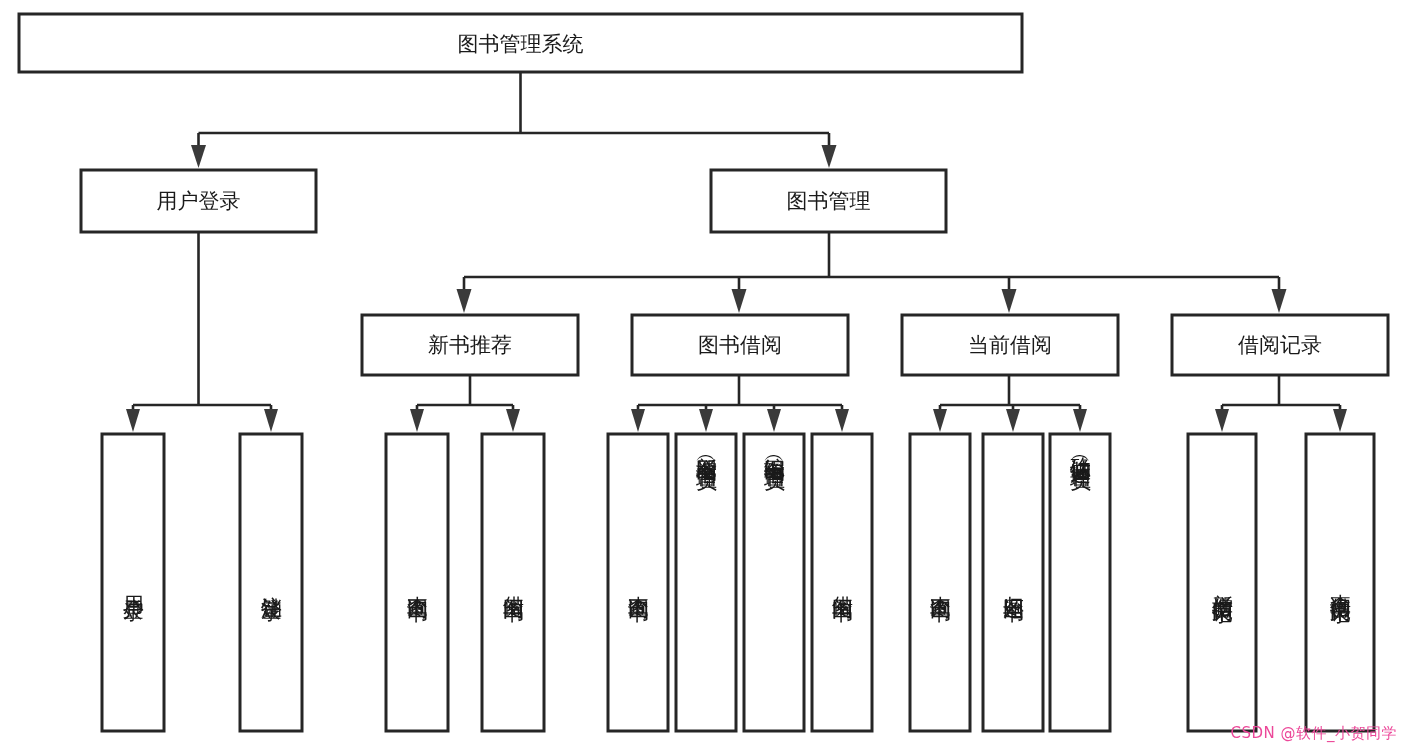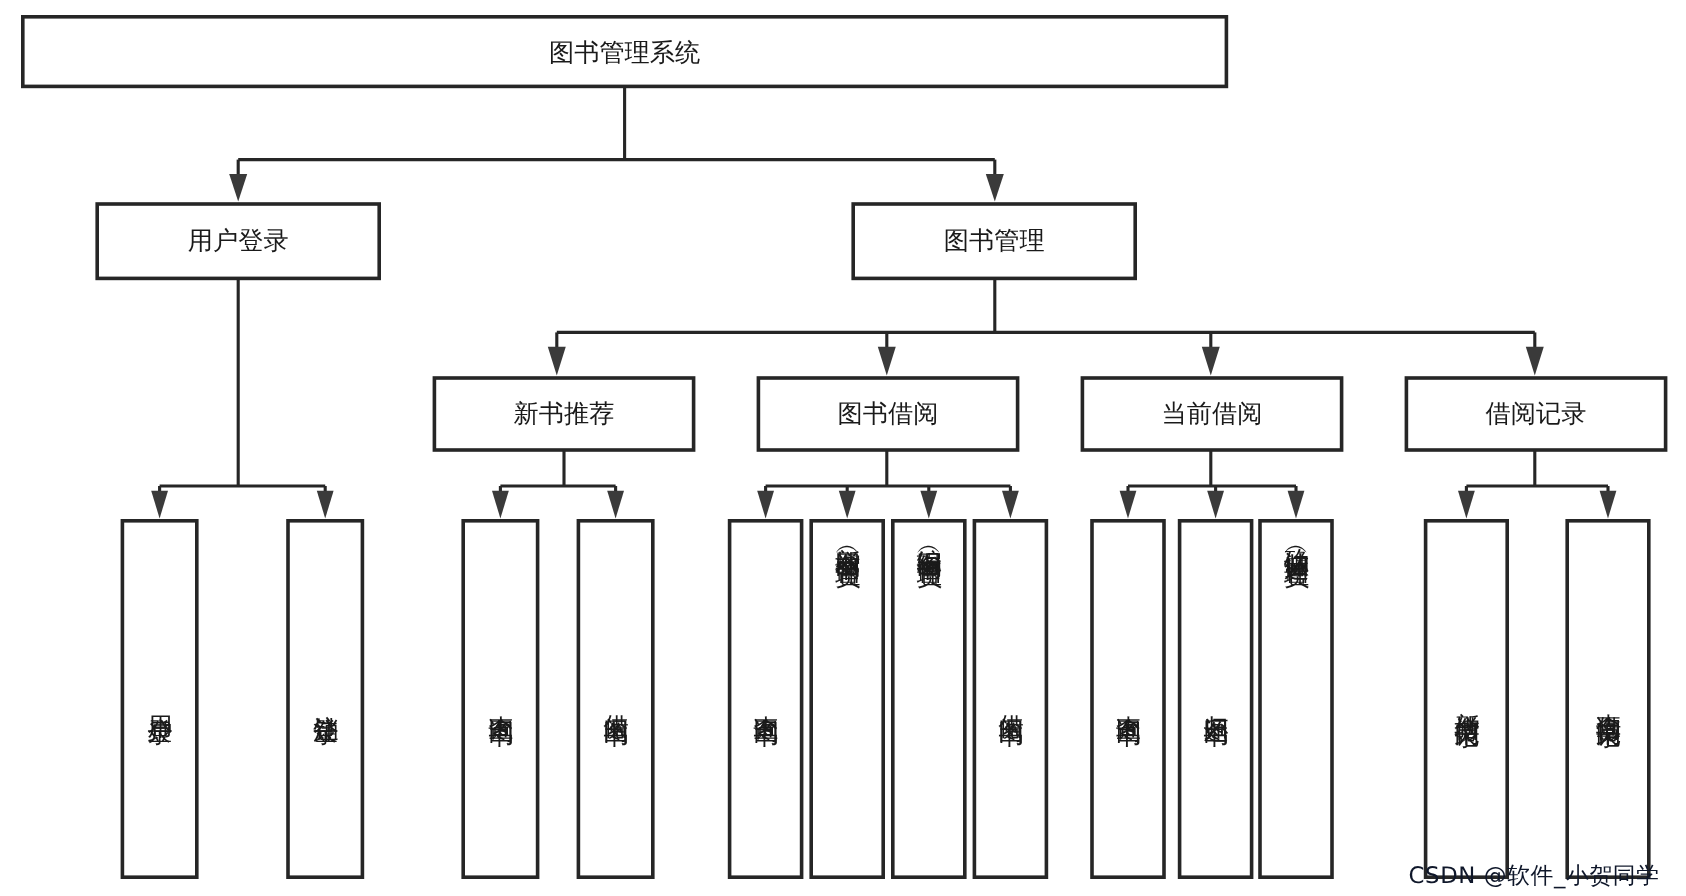--- a/index.html
+++ b/index.html
@@ -60,25 +60,25 @@
     font-size: 21px;
     color: #1a1a1a;
     writing-mode: vertical-rl;
     text-orientation: upright;
     letter-spacing: 2px;
     line-height: 1;
     white-space: nowrap;
   }
   .watermark {
     position: absolute;
-    right: 22px;
+    right: 8px;
     bottom: 4px;
     font-family: "DejaVu Sans", "Liberation Sans", sans-serif;
-    font-size: 19px;
-    color: #0f172a;
+    font-size: 15px;
+    color: #ec4899;
     letter-spacing: 0.5px;
     white-space: nowrap;
   }
 </style>
 </head>
 <body>
 
 <div id="diagram-root">
 
   <svg class="diagram-canvas" viewBox="0 0 1405 747">

